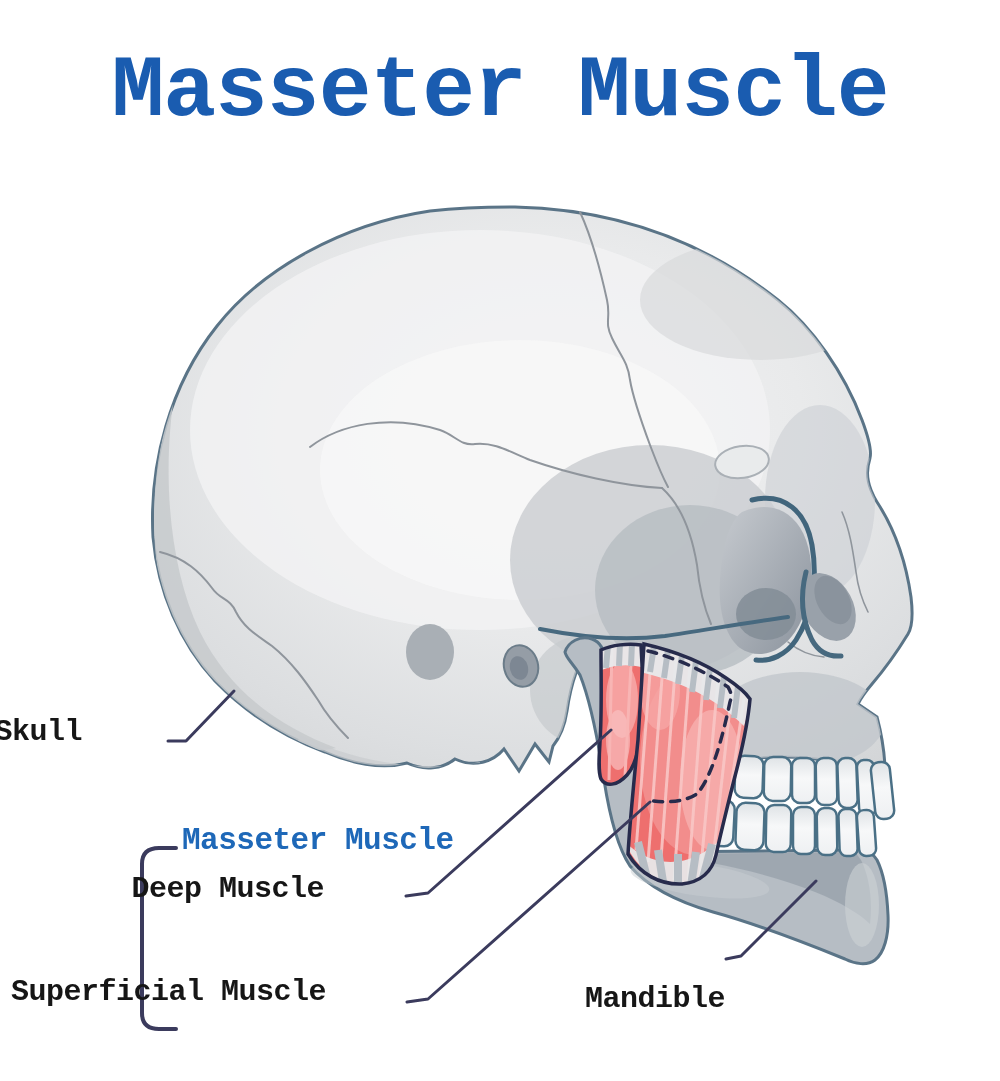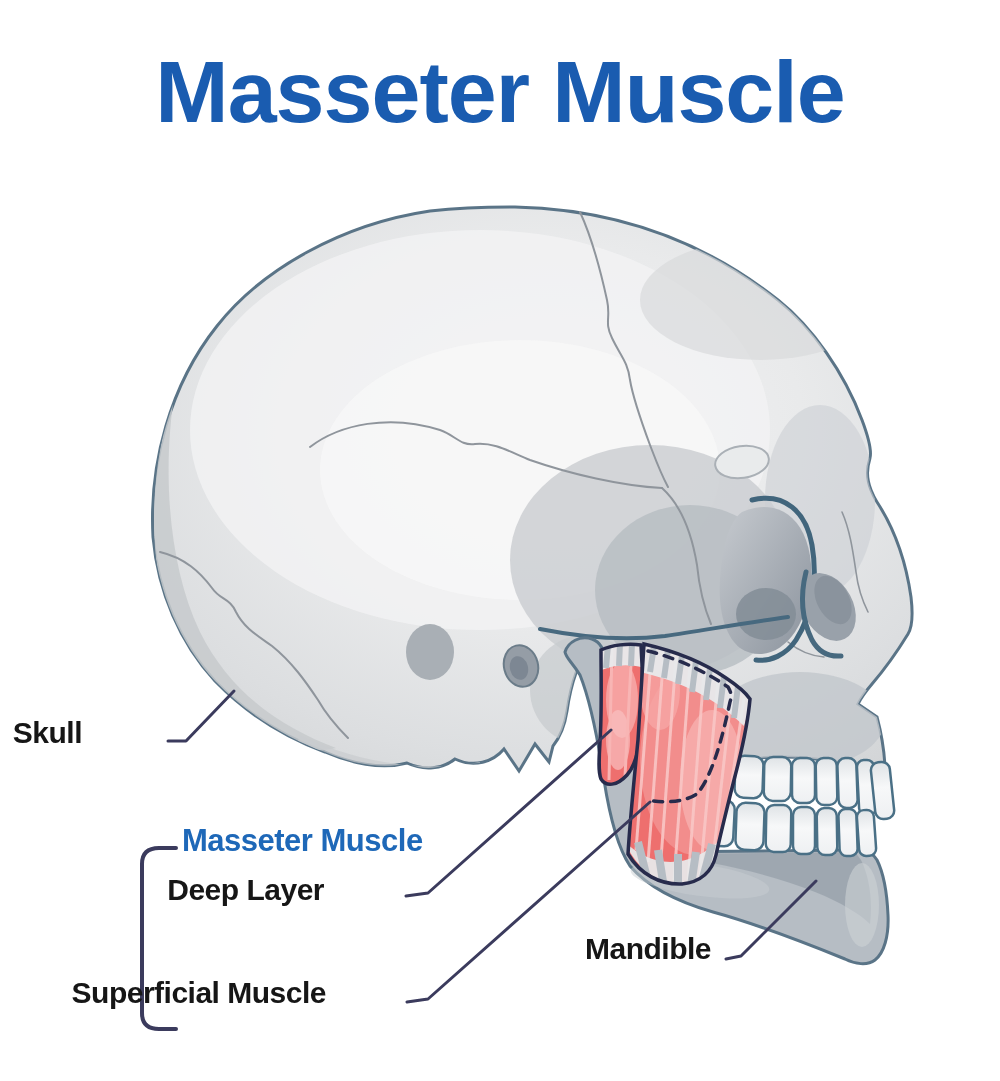--- a/index.html
+++ b/index.html
@@ -10,39 +10,39 @@
     --muscle-red:#ee6f6e;
     --muscle-outline:#272b4c;
     --skull-outline:#5a7487;
     --teeth-outline:#4a7086;
     --mandible-fill:#b6bdc4;
     --background:#ffffff;
   }
   html,body{margin:0;padding:0;background:var(--background);}
   .canvas{
     position:relative;width:920px;height:1081px;background:var(--background);
-    overflow:hidden;font-family:Liberation Sans, sans-serif;
+    overflow:hidden;font-family:Liberation Mono, monospace;
   }
   .art{position:absolute;left:0;top:0;}
   .title{
     position:absolute;left:0;top:44px;width:1000px;text-align:center;
     font-size:88px;font-weight:700;line-height:1.1;color:var(--title-blue);
     letter-spacing:-1px;white-space:nowrap;
   }
   .label{
     position:absolute;font-weight:700;color:var(--label-black);
     font-size:30px;white-space:nowrap;line-height:1.1;letter-spacing:-0.5px;
   }
   .label.right{text-align:left;}
   .label.blue{color:var(--label-blue);font-size:31px;}
   .lbl-skull{right:838px;top:716px;}
   .lbl-masseter{left:182px;top:824px;}
   .lbl-deep{right:596px;top:873px;}
   .lbl-superficial{right:594px;top:976px;}
-  .lbl-mandible{left:585px;top:932px;text-align:center;}
+  .lbl-mandible{left:585px;top:983px;text-align:center;}
 </style>
 </head>
 <body>
 
 <div class="canvas">
 
   <svg class="art" width="1000" height="1081" viewBox="0 0 1000 1081" aria-hidden="true">
     <defs>
       <radialGradient id="gSkull" cx="52%" cy="40%" r="75%">
         <stop offset="0%" stop-color="#f3f4f5"></stop>
@@ -244,18 +244,18 @@
     </g>
     <path d="M176 848 L159 848 Q142 848 142 864 L142 1013 Q142 1029 159 1029 L176 1029" fill="none" stroke="var(--leader-line)" stroke-width="4" stroke-linecap="round"></path>
   </svg>
 
   <div class="title">Masseter Muscle</div>
 
   <div class="label lbl-skull right">Skull</div>
 
   <div class="label blue lbl-masseter">Masseter Muscle</div>
 
-  <div class="label lbl-deep right">Deep Layer</div>
+  <div class="label lbl-deep right">Deep Muscle</div>
 
   <div class="label lbl-superficial right">Superficial Muscle</div>
 
   <div class="label lbl-mandible">Mandible</div>
 </div>
 
 </body></html>

